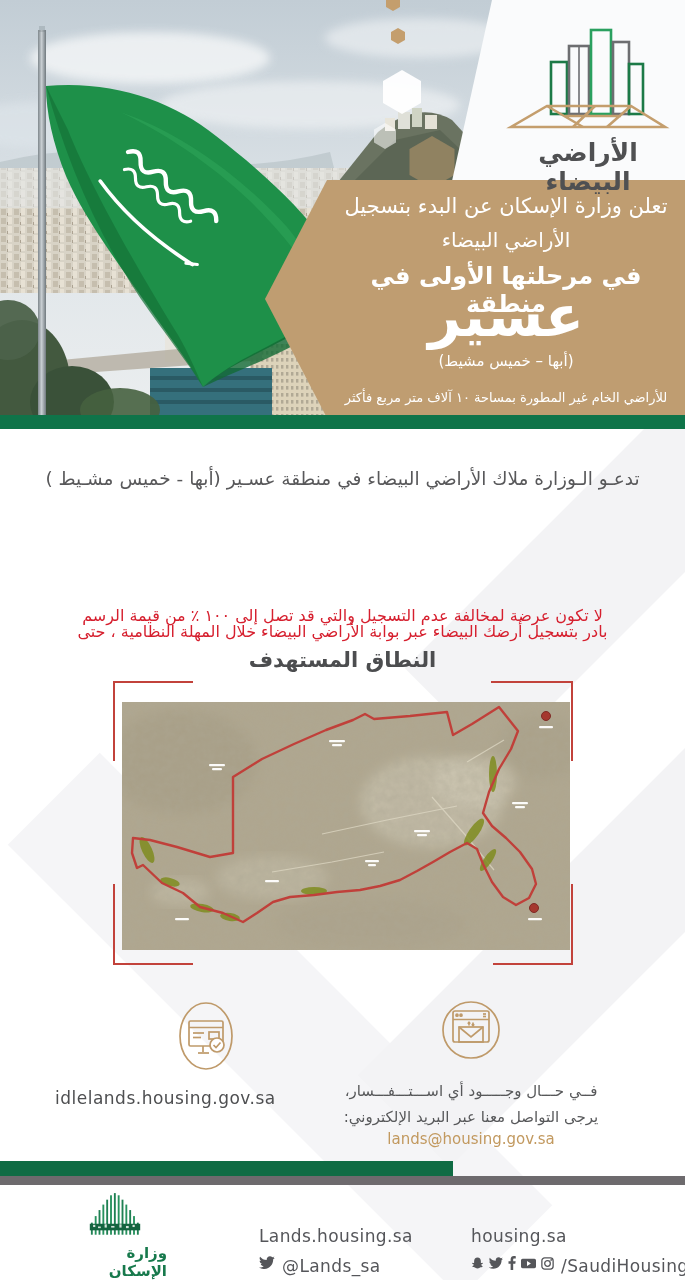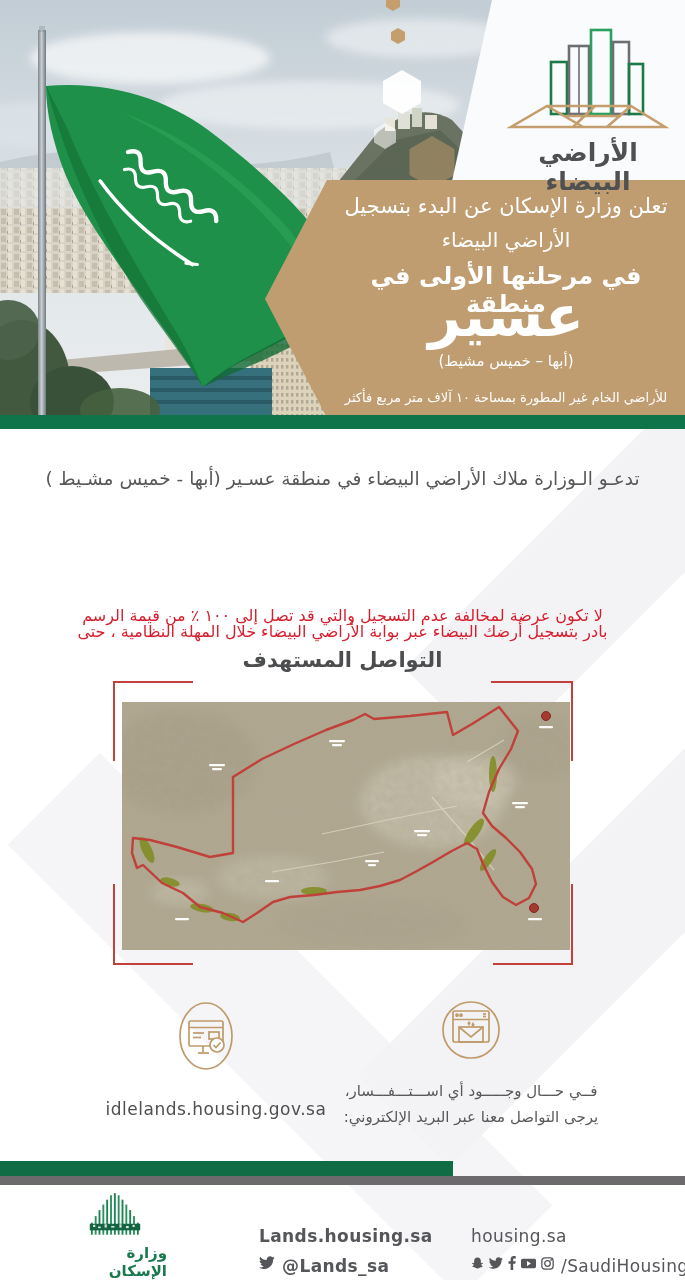--- a/index.html
+++ b/index.html
@@ -39,35 +39,35 @@
   .warn{color:#d61f2e;font-size:16px;}
   .warn.l1{top:574px;margin-top:48px;}
   .warn.l2{top:606px;}
   .map-title{position:absolute;left:0;top:648px;width:685px;margin:0;text-align:center;
     font-size:21px;font-weight:bold;color:#4c4d4f;direction:rtl;z-index:2;}
   
   .bracket{position:absolute;z-index:2;background:#c2423b;}
   .map-svg{position:absolute;left:122px;top:702px;width:448px;height:248px;z-index:2;}
   
   .contact-icon{position:absolute;z-index:2;}
-  .portal-url{position:absolute;left:55px;top:1088px;width:300px;margin:11px;text-align:center;
+  .portal-url{position:absolute;left:55px;top:1088px;width:300px;margin:0;text-align:left;
     font-size:17px;color:#4e4f51;letter-spacing:.5px;z-index:2;}
   .inquiry{position:absolute;left:330px;top:1078px;width:282px;margin:0;text-align:center;
     direction:rtl;font-size:15px;color:#57585a;line-height:26px;z-index:2;}
   .inquiry-email{position:absolute;left:330px;top:1130px;width:282px;margin:0;text-align:center;
     font-size:15px;color:#c2995f;z-index:2;}
   
   .sep-green{position:absolute;left:0;top:1161px;width:453px;height:15px;background:#0f6c44;z-index:3;}
   .sep-gray{position:absolute;left:0;top:1176px;width:685px;height:9px;background:#6d6a6d;z-index:3;}
   .ministry{position:absolute;left:63px;top:1192px;width:104px;text-align:right;z-index:3;}
   .ministry-ar{font-size:15px;font-weight:bold;color:#17794c;direction:rtl;margin-top:2px;}
   .fcol{position:absolute;z-index:3;color:#55565a;}
   .fcol .site{font-size:17px;letter-spacing:.4px;}
   .fcol .handle{margin-top:10px;font-size:17px;letter-spacing:.4px;display:flex;align-items:flex-start;gap:7px;}
-  .fcol-lands{left:259px;top:1226px;font-weight:bold;}
+  .fcol-lands{left:259px;top:1226px;}
   .fcol-housing{left:471px;top:1226px;}
   .socials{display:flex;align-items:center;gap:5px;}
 </style>
 </head>
 <body>
 
 <div class="poster">
 
   <svg class="hero-photo" viewBox="0 0 685 416" preserveAspectRatio="none">
     <defs>
@@ -202,21 +202,21 @@
   <div class="green-bar"></div>
 
   <div class="wm wm1"></div>
   <div class="wm wm2"></div>
   <div class="wm wm3"></div>
 
   <p class="invite l1">تدعـو الـوزارة ملاك الأراضي البيضاء  في منطقة عسـير (أبها - خميس مشـيط )</p>
   <p class="warn l1">بادر بتسجيل أرضك البيضاء عبر بوابة الأراضي البيضاء خلال المهلة النظامية ، حتى</p>
   <p class="warn l2">لا تكون عرضة لمخالفة عدم التسجيل والتي قد تصل إلى ١٠٠ ٪ من قيمة الرسم</p>
 
-  <h2 class="map-title">التواصل المستهدف</h2>
+  <h2 class="map-title">النطاق المستهدف</h2>
 
   <div class="bracket" style="left:113px;top:681px;width:80px;height:2px;"></div>
   <div class="bracket" style="left:113px;top:681px;width:2px;height:80px;"></div>
   <div class="bracket" style="left:491px;top:681px;width:82px;height:2px;"></div>
   <div class="bracket" style="left:571px;top:681px;width:2px;height:80px;"></div>
   <div class="bracket" style="left:113px;top:884px;width:2px;height:81px;"></div>
   <div class="bracket" style="left:113px;top:963px;width:80px;height:2px;"></div>
   <div class="bracket" style="left:571px;top:884px;width:2px;height:81px;"></div>
   <div class="bracket" style="left:493px;top:963px;width:80px;height:2px;"></div>
 
@@ -325,20 +325,21 @@
         <circle cx="21" cy="17.2" r="1" fill="#bf9a6a"></circle>
       <line x1="43" y1="16" x2="46" y2="16"></line>
         <line x1="43" y1="18.5" x2="46" y2="18.5"></line>
       <path d="M29,27.5 l0,-3 m-1.2,1.2 l1.2,-1.4 l1.2,1.4 M33,24.5 l0,3 m-1.2,-1.2 l1.2,1.4 l1.2,-1.4"></path>
       <rect x="19" y="29" width="24" height="15"></rect>
       <path d="M19,29 L31,39 L43,29"></path>
     </g>
   </svg>
   <p class="inquiry"><span>فــي حـــال وجـــــود أي اســـتـــفـــسار،</span><br>
     <span>يرجى التواصل معنا عبر البريد الإلكتروني:</span></p>
+  <p class="inquiry-email">lands@housing.gov.sa</p>
 
   <div class="sep-green"></div>
   <div class="sep-gray"></div>
 
   <div class="ministry">
     <svg width="104" height="46" viewBox="0 0 120 84">
       <g fill="#1f8053">
         <rect x="16" y="56" width="3.4" height="22"></rect>
         <rect x="23" y="44" width="3.4" height="34" fill="#27925e"></rect>
         <rect x="30" y="33" width="3.4" height="45"></rect>

